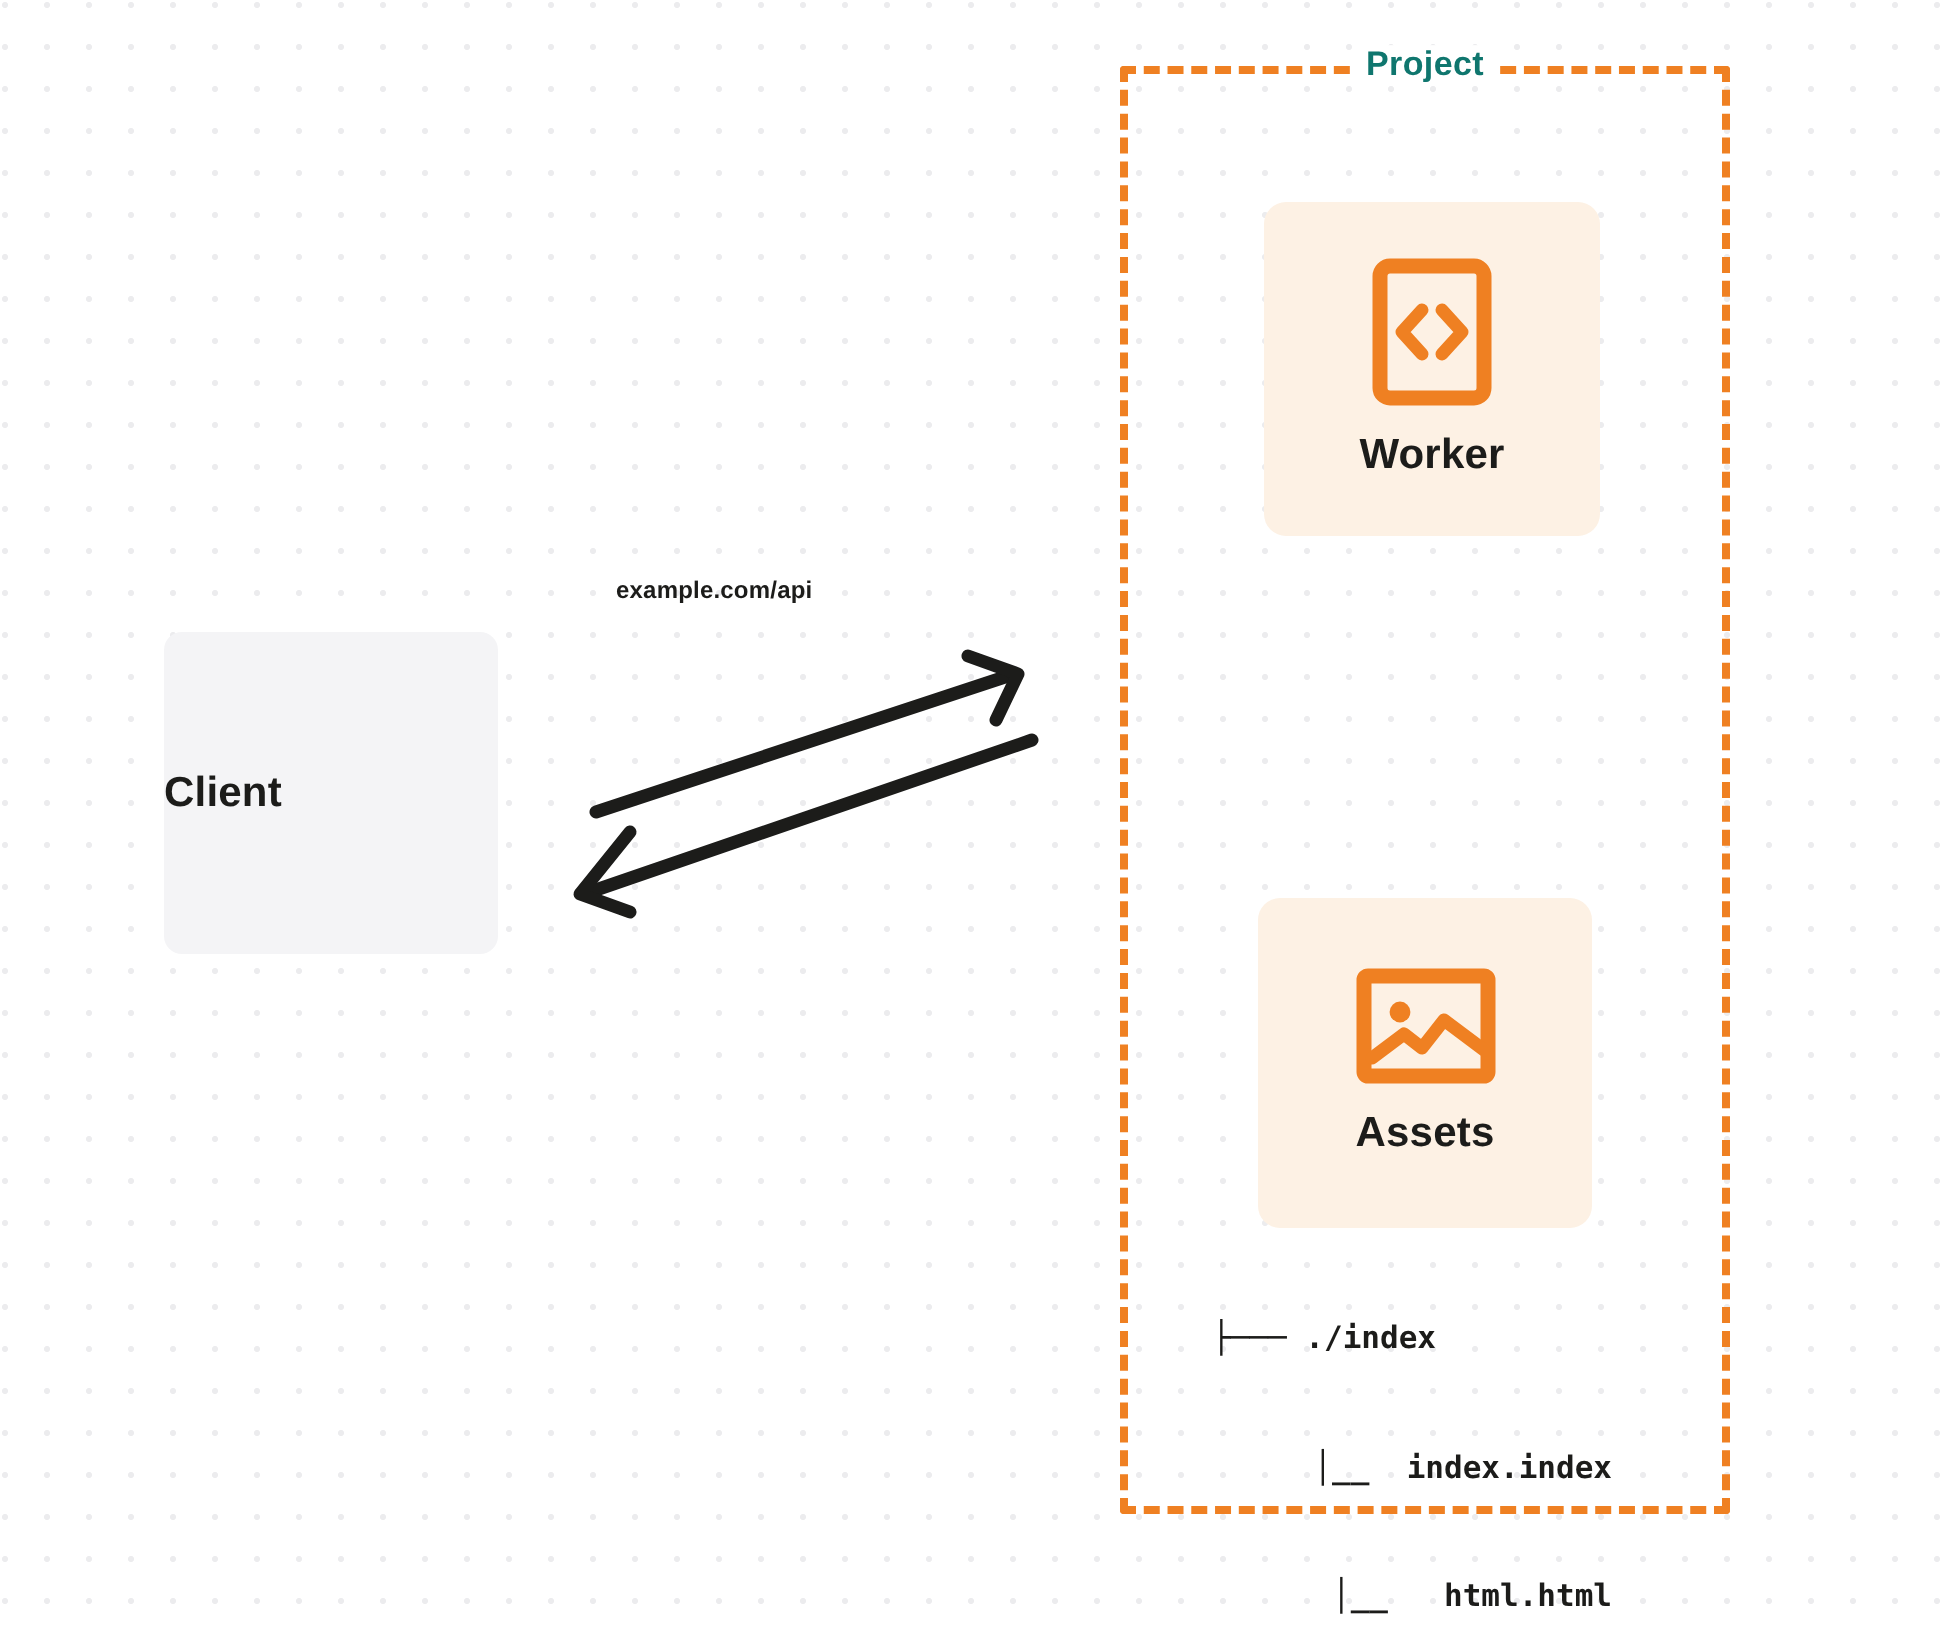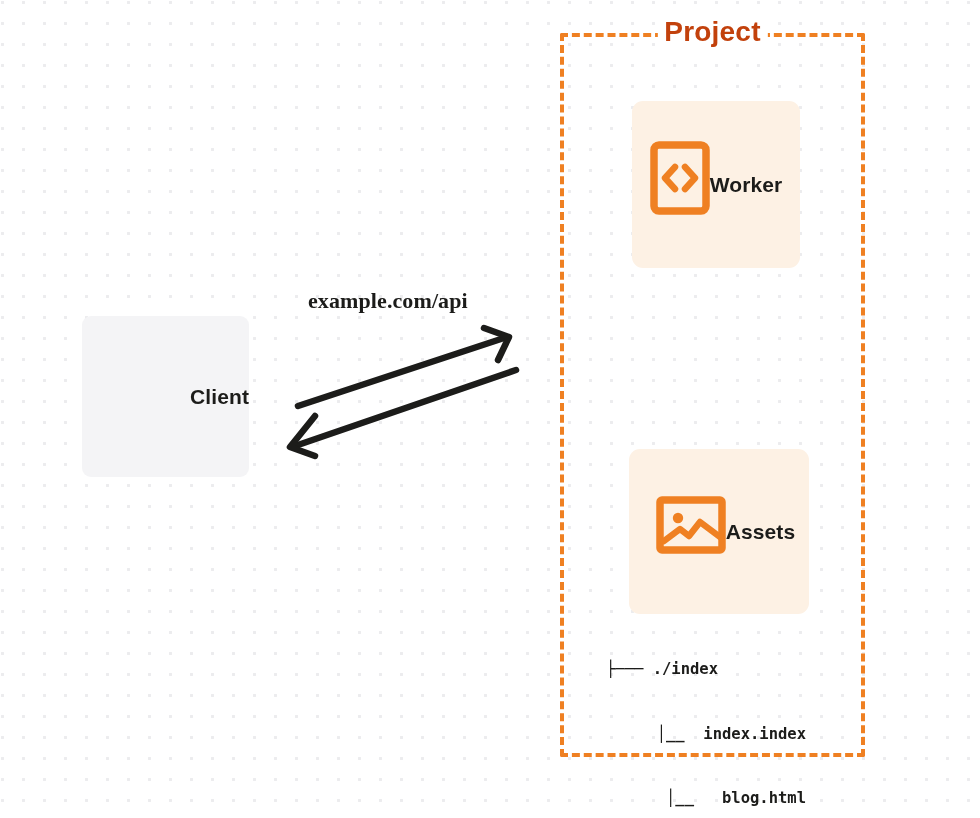--- a/index.html
+++ b/index.html
@@ -28,21 +28,21 @@
   #client-node {
     position: absolute;
     left: 82px;
     top: 316px;
     width: 167px;
     height: 161px;
     background-color: #f4f4f6;
     border-radius: 9px;
     display: flex;
     align-items: center;
-    justify-content: flex-end;
+    justify-content: flex-start;
   }
   #client-node .node-label {
     font-size: 21px;
     font-weight: bold;
     color: #1c1c1a;
     letter-spacing: 0.1px;
   }
 
   
   #project-container {
@@ -55,50 +55,49 @@
     border-radius: 2px;
     box-sizing: border-box;
   }
   #project-title {
     position: absolute;
     left: 50%;
     top: -4px;
     transform: translate(-50%, -52%);
     background-color: #ffffff;
     padding: 0 7px;
-    font-size: 28px;
-    font-weight: bold;
-    color: #c2410c;
+    font-size: 17px;
+    font-weight: bold;
+    color: #0f766e;
     white-space: nowrap;
     letter-spacing: 0.2px;
     text-align: center;
   }
 
   
   .service-card {
     position: absolute;
     background-color: #fdf1e4;
     border-radius: 11px;
     display: flex;
-    flex-direction: row;
+    flex-direction: column;
     align-items: center;
     justify-content: center;
   }
   #worker-card {
     left: 632px;
     top: 101px;
     width: 168px;
     height: 167px;
   }
   #assets-card {
     left: 629px;
     top: 449px;
     width: 167px;
     height: 165px;
-    padding-left: 13px;
   }
   .service-card .card-icon {
     display: block;
     line-height: 0;
     margin-bottom: 13px;
   }
   .service-card .card-label {
     font-size: 21px;
     font-weight: bold;
     color: #1c1c1a;
@@ -131,26 +130,25 @@
     position: absolute;
     left: 275px;
     top: 320px;
     width: 255px;
     height: 145px;
   }
   #request-label {
     position: absolute;
     left: 308px;
     top: 288px;
-    font-size: 22px;
+    font-size: 12px;
     font-weight: bold;
     color: #1c1c1a;
     letter-spacing: 0.1px;
     white-space: nowrap;
-    font-family: Liberation Serif, serif;
   }
 </style>
 </head>
 <body>
 
 <div id="canvas">
 
   <div id="client-node">
     <span class="node-label">Client</span>
   </div>
@@ -192,17 +190,17 @@
         <circle cx="22" cy="22" r="5.2" fill="#ef8022"></circle>
         <path d="M8 45 L24 33 L33 40 L44 26 L64 41" stroke="#ef8022" stroke-width="6.5" stroke-linecap="round" stroke-linejoin="round" fill="none"></path>
       </svg>
     </span>
     <span class="card-label">Assets</span>
   </div>
 
   <div id="asset-file-tree">
     <span class="tree-row tree-root">├─── ./index</span>
     <span class="tree-row">│__  index.index</span>
-    <span class="tree-row">│__   blog.html</span>
+    <span class="tree-row">│__   html.html</span>
     
   </div>
 
 </div>
 
 </body></html>

